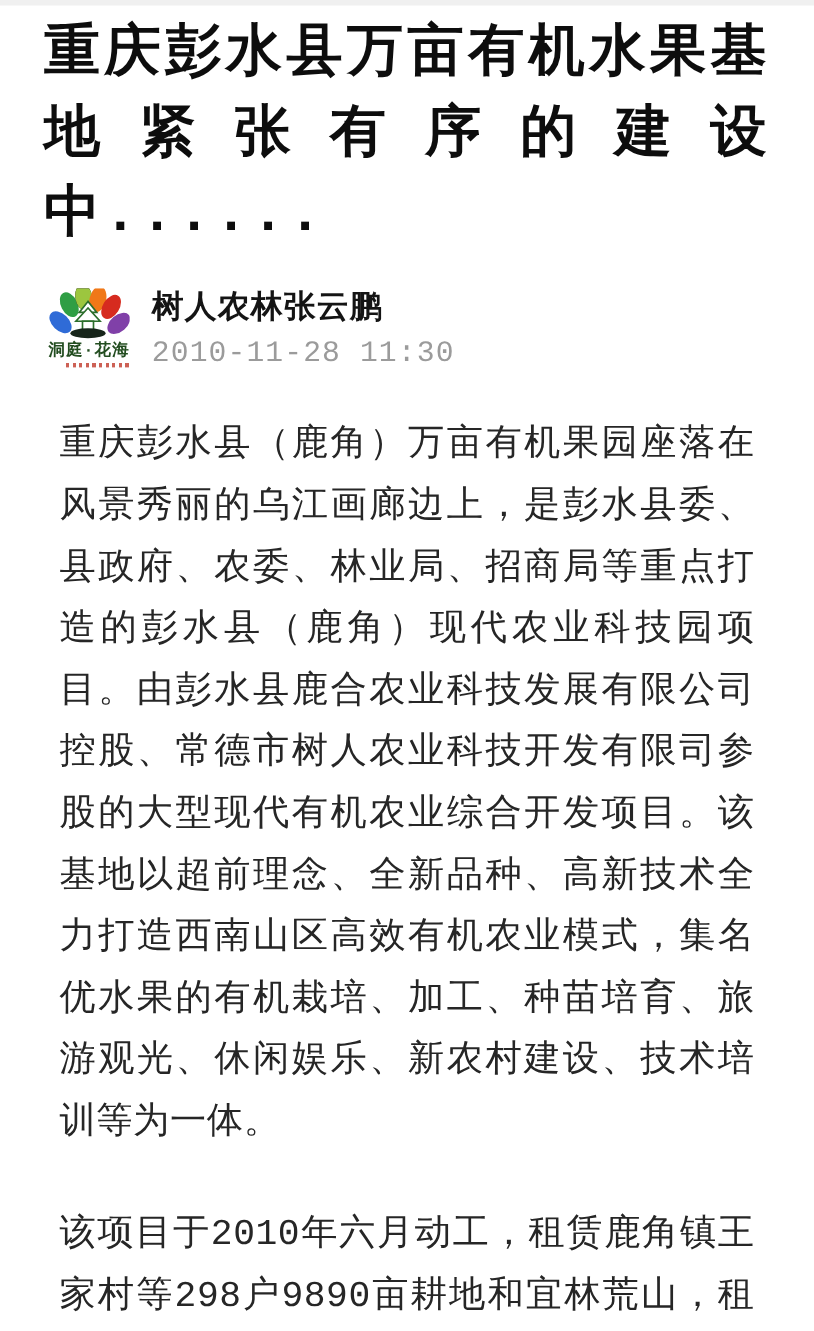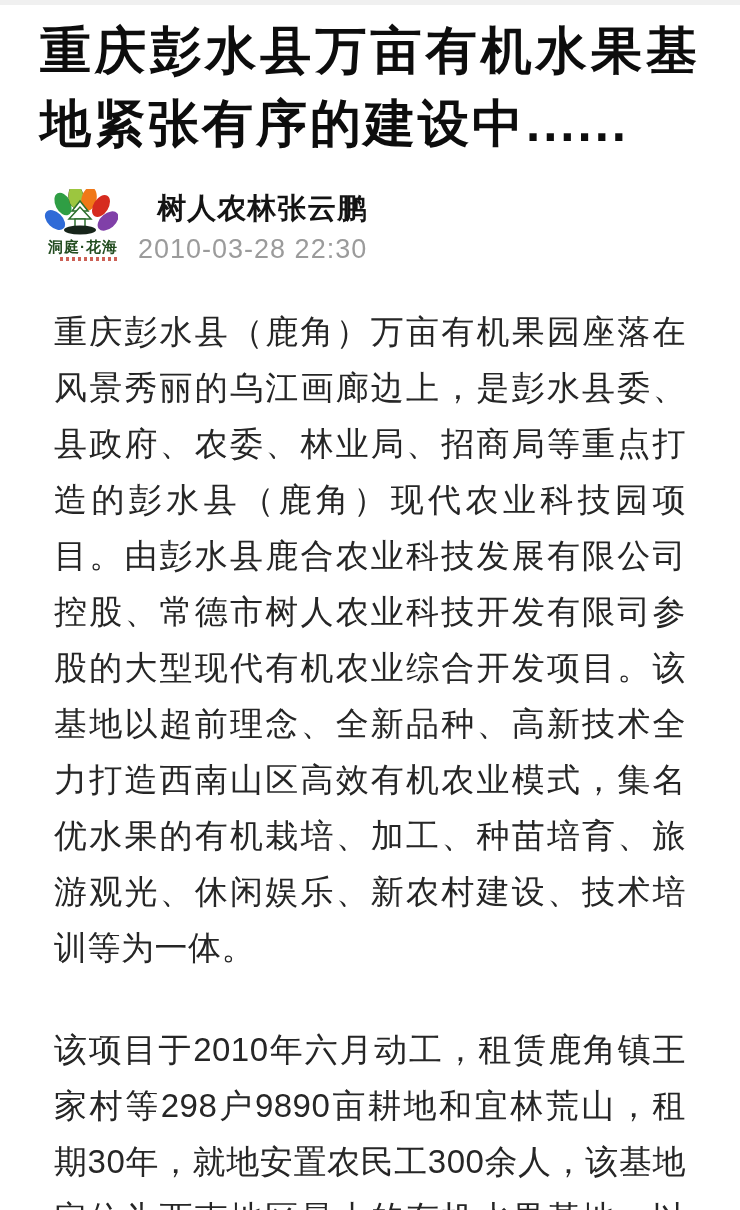--- a/index.html
+++ b/index.html
@@ -10,21 +10,21 @@
     --c-strip:#f0f0f0;
     --c-avatar-text:#234d20;
   }
   html,body{margin:0;padding:0;background:#ffffff;}
   .page{
     position:relative;
     width:740px;height:1210px;
     margin:0 auto;
     background:#ffffff;
     overflow:hidden;
-    font-family:Liberation Sans, sans-serif;
+    font-family:Liberation Mono, monospace;
   }
   .top-strip{
     height:5px;width:100%;
     background:var(--c-strip);
   }
   .title{
     margin:9px 40px 0 40px;
     font-size:51px;
     line-height:73px;
     font-weight:700;
@@ -60,21 +60,20 @@
   .byline-meta{
     margin-left:20px;
     padding-top:2px;
   }
   .author{
     font-size:29px;
     font-weight:700;
     color:#141414;
     line-height:34px;
     letter-spacing:1px;
-    text-align:right;
   }
   .date{
     margin-top:9px;
     font-size:27px;
     color:var(--c-date);
     line-height:30px;
     letter-spacing:1px;
   }
   .content{
     margin:40px 40px 0 40px;
@@ -132,21 +131,21 @@
           <polygon points="38,18 27,30 49,30" fill="#ffffff" stroke="#2c6e2c" stroke-width="1.5"></polygon>
           <rect x="33" y="30" width="10" height="8" fill="#ffffff" stroke="#2c6e2c" stroke-width="1.5"></rect>
           <ellipse cx="38" cy="41" rx="16" ry="4.5" fill="#17251a"></ellipse>
         </svg>
       </span>
       <div class="avatar-text">洞庭·花海</div>
       <div class="avatar-subtext"></div>
     </div>
     <div class="byline-meta">
       <div class="author">树人农林张云鹏</div>
-      <div class="date">2010-03-28 22:30</div>
+      <div class="date">2010-11-28 11:30</div>
     </div>
   </div>
 
   <div class="content">
     <p>重庆彭水县（鹿角）万亩有机果园座落在风景秀丽的乌江画廊边上，是彭水县委、县政府、农委、林业局、招商局等重点打造的彭水县（鹿角）现代农业科技园项目。由彭水县鹿合农业科技发展有限公司控股、常德市树人农业科技开发有限司参股的大型现代有机农业综合开发项目。该基地以超前理念、全新品种、高新技术全力打造西南山区高效有机农业模式，集名优水果的有机栽培、加工、种苗培育、旅游观光、休闲娱乐、新农村建设、技术培训等为一体。</p>
     <p>该项目于2010年六月动工，租赁鹿角镇王家村等298户9890亩耕地和宜林荒山，租期30年，就地安置农民工300余人，该基地定位为西南地区最大的有机水果基地，以百香果、黄心猕猴桃、蓝莓、红肉蜜柚等国内外珍稀水果试验示</p>
   </div>
 
 
 </div>

